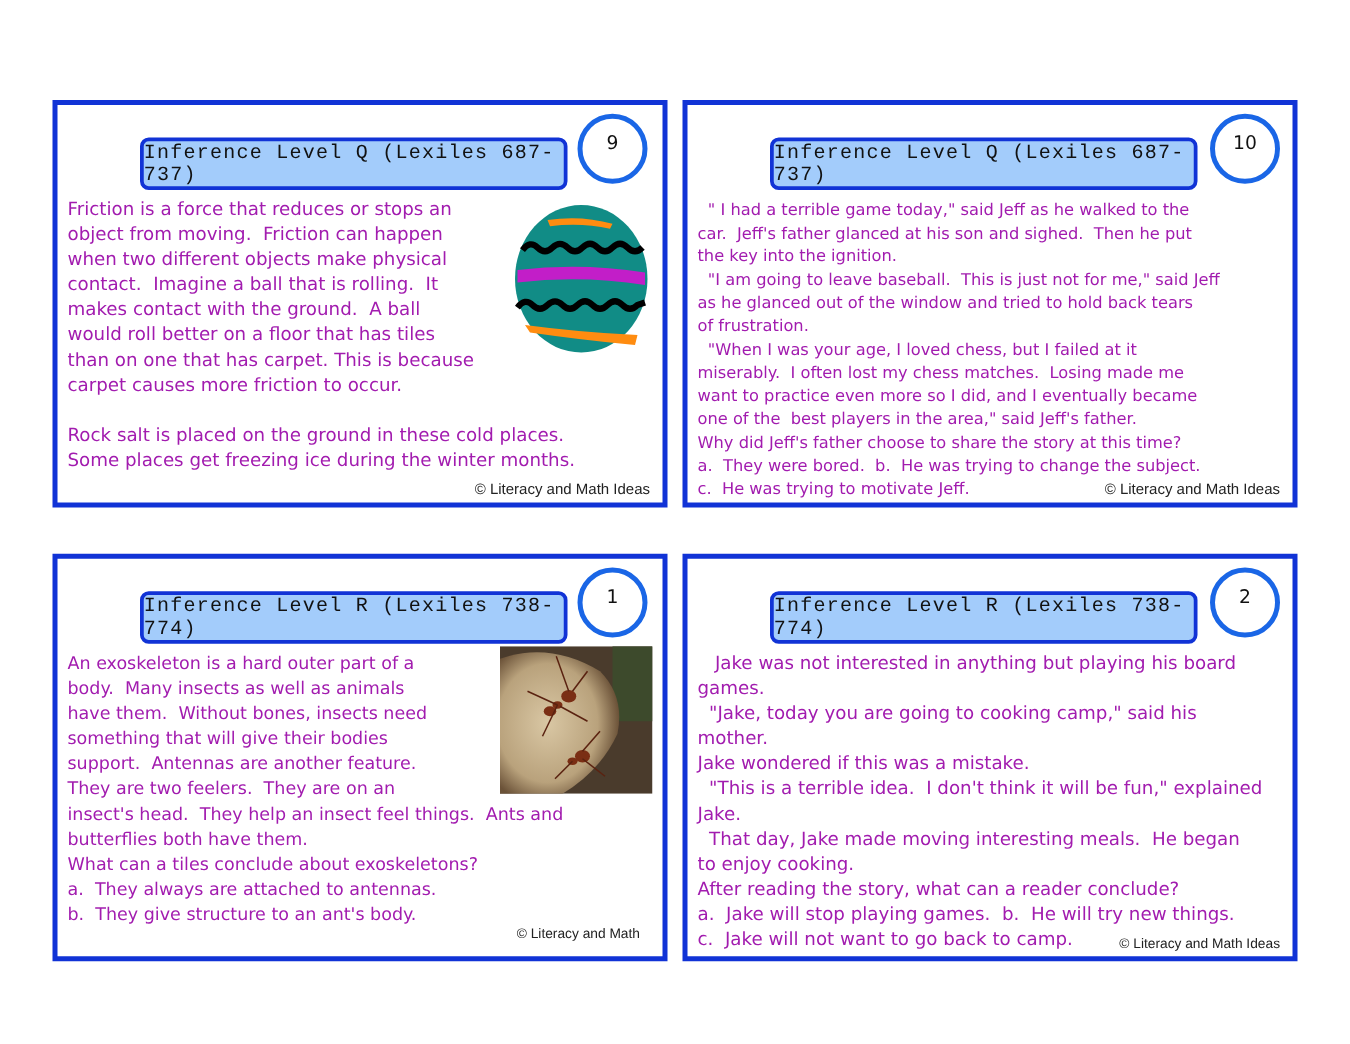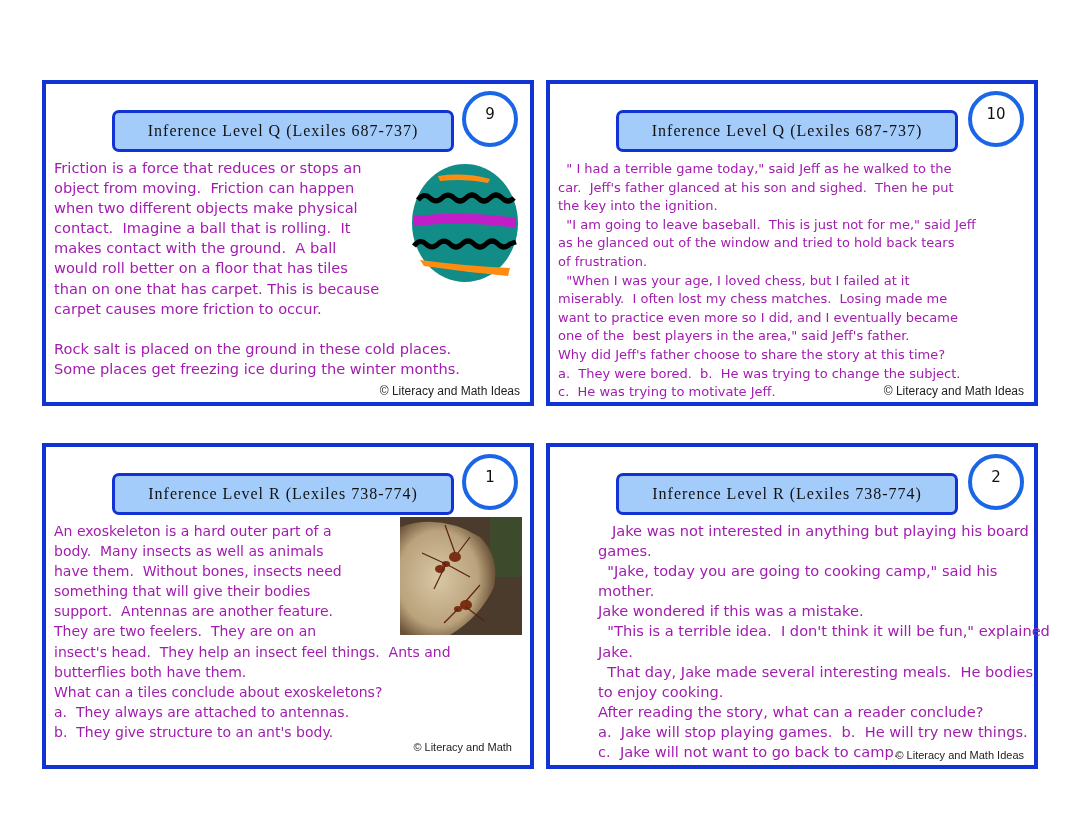--- a/index.html
+++ b/index.html
@@ -21,21 +21,21 @@
 
   .hdr {
     position: absolute;
     left: 66px; top: 26px;
     width: 342px; height: 42px;
     box-sizing: border-box;
     background: #a3ccfb;
     border: 3px solid #1133d6;
     border-radius: 7px;
     display: flex; align-items: center; justify-content: center;
-    font-family: Liberation Serif, serif;
+    font-family: Liberation Mono, monospace;
     font-size: 16px;
     letter-spacing: 1px;
     color: #111;
   }
   .num-circle {
     position: absolute;
     left: 416px; top: 7px;
     width: 56px; height: 56px;
     box-sizing: border-box;
     border: 4px solid #1a66e6;
@@ -52,21 +52,21 @@
     position: absolute;
     left: 8px; top: 74px;
     right: 8px;
     font-family: "DejaVu Sans", sans-serif;
     color: #a21caf;
     margin: 0;
   }
   .c1 .body-text { font-size: 14.6px; line-height: 20.1px; }
   .c2 .body-text { font-size: 13px; line-height: 18.6px; top: 76px; }
   .c3 .body-text { font-size: 14px; line-height: 20.1px; }
-  .c4 .body-text { font-size: 14.6px; line-height: 20.1px; margin-left: 40px; }
+  .c4 .body-text { font-size: 14.6px; line-height: 20.1px; }
 
   .line { display: block; white-space: pre; }
   .gap { display: block; height: 20px; }
 
   .copyright {
     position: absolute;
     right: 10px; bottom: 4px;
     font-family: Liberation Sans, sans-serif;
     font-size: 12px;
     color: #222;
@@ -181,20 +181,20 @@
   <div class="hdr">Inference Level R (Lexiles 738-774)</div>
   <div class="num-circle">2</div>
   <div class="body-text">
     <span class="line">   Jake was not interested in anything but playing his board</span>
     <span class="line">games.</span>
     <span class="line">  "Jake, today you are going to cooking camp," said his</span>
     <span class="line">mother.</span>
     <span class="line">Jake wondered if this was a mistake.</span>
     <span class="line">  "This is a terrible idea.  I don't think it will be fun," explained</span>
     <span class="line">Jake.</span>
-    <span class="line">  That day, Jake made several interesting meals.  He bodies</span>
+    <span class="line">  That day, Jake made moving interesting meals.  He began</span>
     <span class="line">to enjoy cooking.</span>
     <span class="line">After reading the story, what can a reader conclude?</span>
     <span class="line">a.  Jake will stop playing games.  b.  He will try new things.</span>
     <span class="line">c.  Jake will not want to go back to camp.</span>
   </div>
   <div class="copyright">© Literacy and Math Ideas</div>
 </div>
 
 </body></html>

